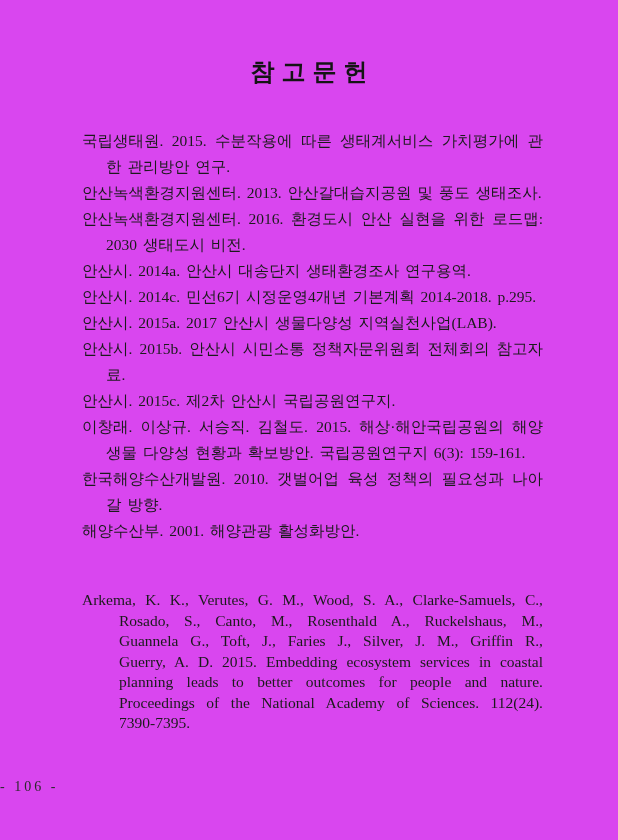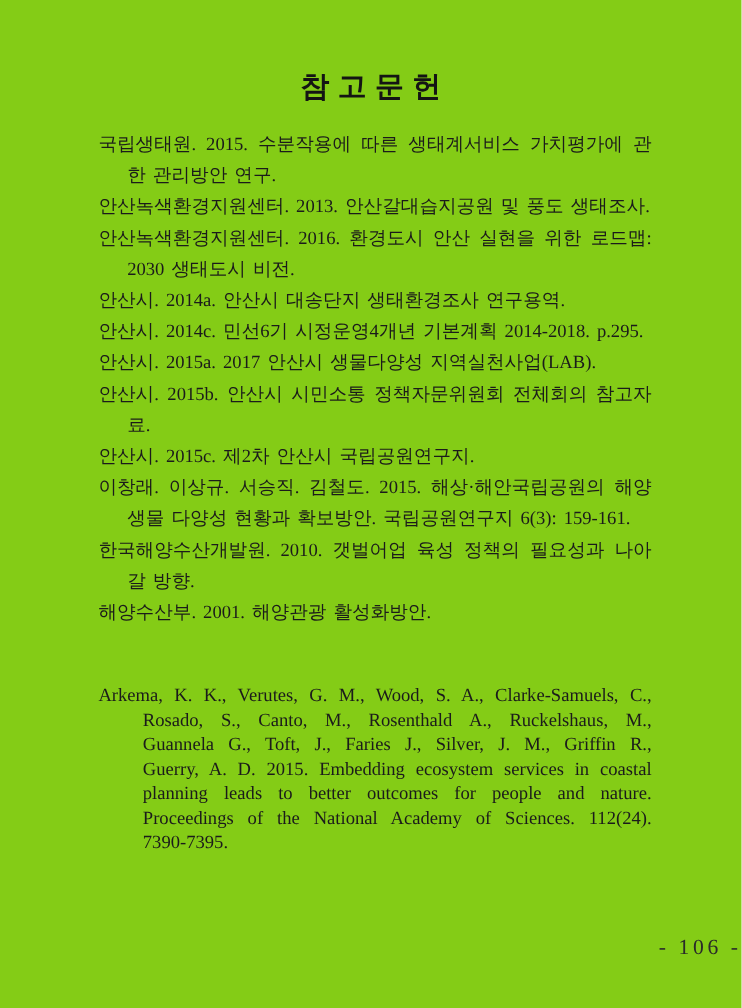--- a/index.html
+++ b/index.html
@@ -4,21 +4,21 @@
 <style>
   html, body {
     margin: 0;
     padding: 0;
     background: #ffffff;
   }
   .page {
     position: relative;
     width: 618px;
     height: 840px;
-    background: #84cc16;
+    background: #d946ef;
     color: #1b1b1b;
     font-family: "Liberation Serif", "DejaVu Serif", serif;
     overflow: hidden;
     box-sizing: border-box;
   }
   .doc-title {
     margin: 0;
     padding-top: 56px;
     text-align: center;
     font-size: 24px;
@@ -31,21 +31,21 @@
     margin-left: 82px;
     margin-right: 75px; 
     font-size: 15.5px;
     color: #1b1b1b;
   }
   .refs p {
     margin: 0;
     text-align: justify;
   }
   .refs-korean {
-    margin-top: 20px;
+    margin-top: 40px;
     line-height: 26px;
   }
   .refs-korean p {
     padding-left: 24px;   
     text-indent: -24px;
     word-spacing: 2px;
   }
   .refs-english {
     margin-top: 46px;
     line-height: 20.5px;
@@ -54,22 +54,22 @@
     padding-left: 37px;   
     text-indent: -37px;
     margin-bottom: 5px;
     word-spacing: 3px;
   }
   .page-footer {
     position: absolute;
     left: 0;
     right: 0;
     top: 779px;
-    text-align: right;
-    font-size: 18px;
+    text-align: left;
+    font-size: 14px;
     letter-spacing: 3px;
     color: #2a2a2a;
   }
 </style>
 </head>
 <body>
 
 <div class="page">
 
   <h1 class="doc-title">참고문헌</h1>

